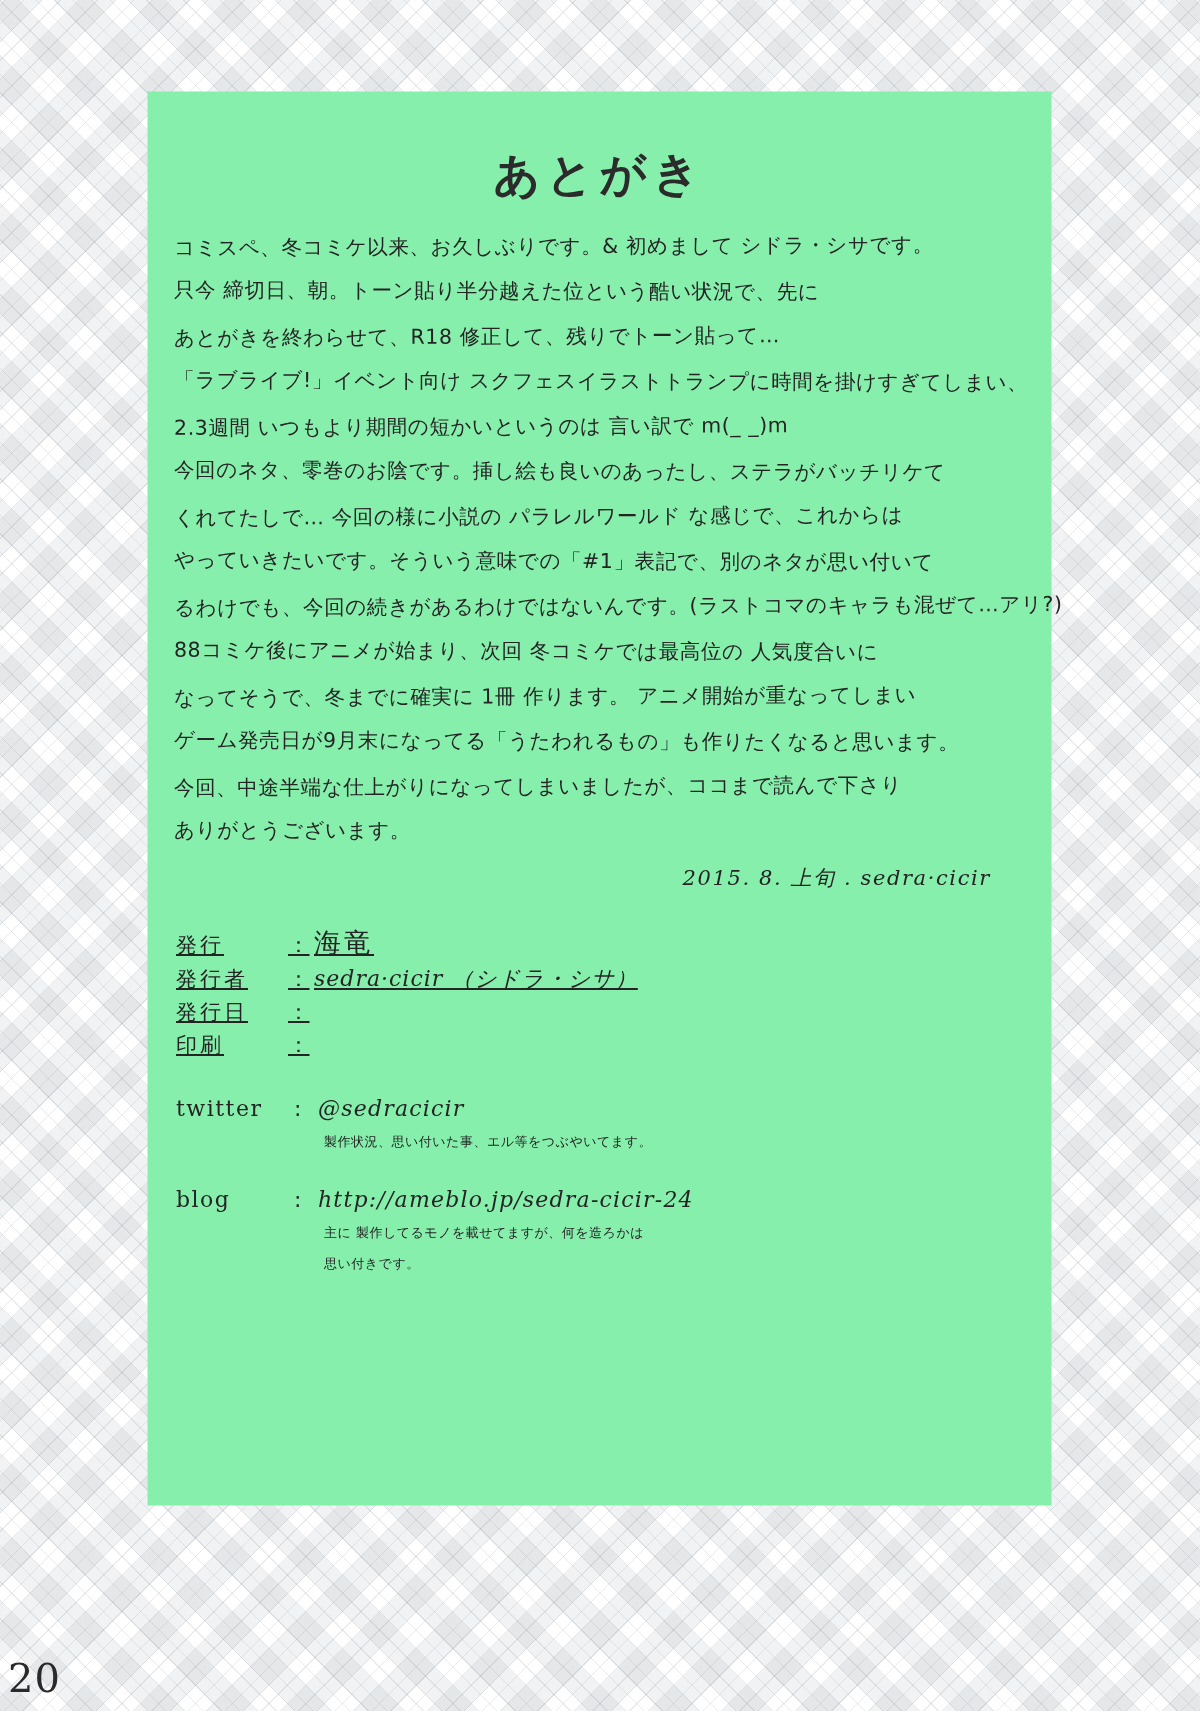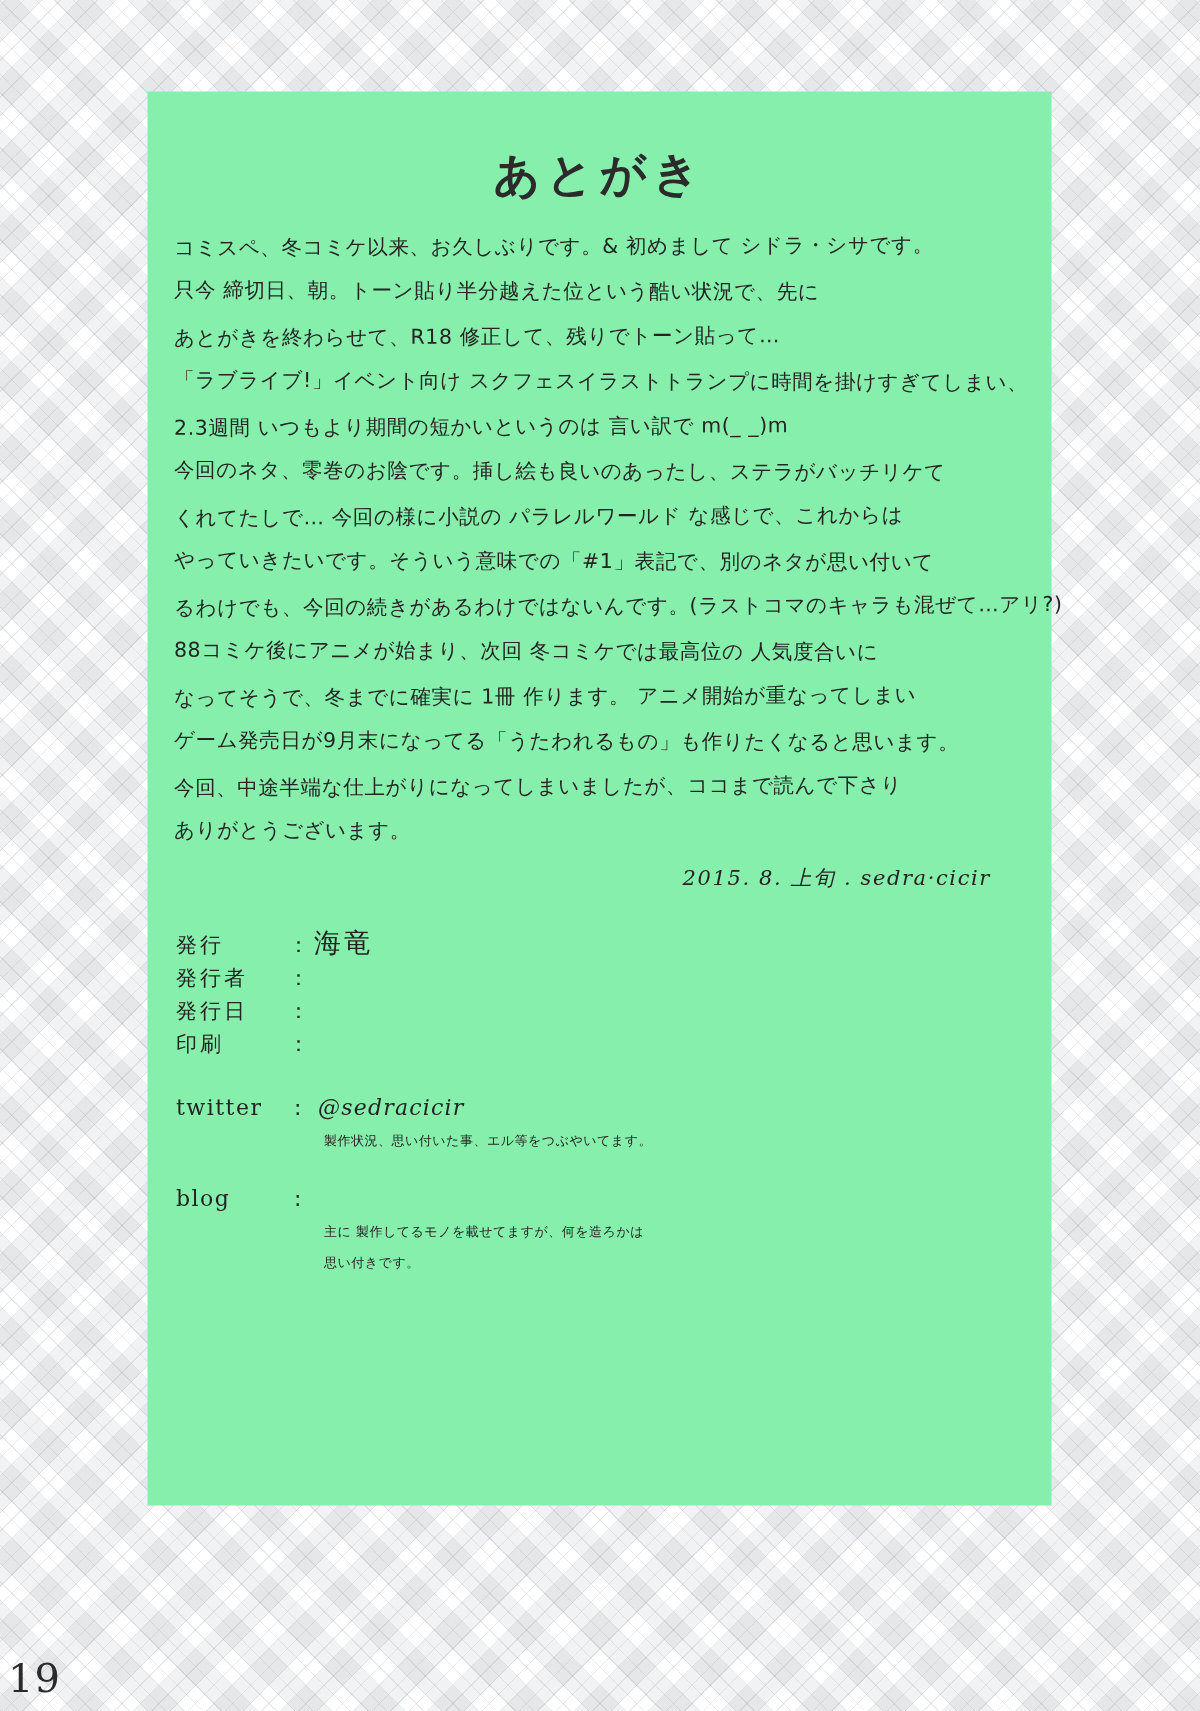--- a/index.html
+++ b/index.html
@@ -93,20 +93,21 @@
   .colophon {
     margin: 34px 0 0 28px;
     color: #242424;
   }
   .colophon-row {
     display: flex;
     align-items: baseline;
     font-size: 21px;
     line-height: 33px;
     letter-spacing: 0.5px;
+    text-decoration: underline;
   }
   .colophon-label {
     width: 112px;
     flex: 0 0 112px;
     letter-spacing: 3px;
   }
   .colophon-sep {
     width: 26px;
     flex: 0 0 26px;
   }
@@ -199,20 +200,21 @@
 
     <div class="colophon-row">
       <span class="colophon-label">発行</span>
       <span class="colophon-sep">：</span>
       <span class="colophon-value val-pub">海竜</span>
     </div>
 
     <div class="colophon-row">
       <span class="colophon-label">発行者</span>
       <span class="colophon-sep">：</span>
+      <span class="colophon-value val-italic">sedra·cicir （シドラ・シサ）</span>
     </div>
 
     <div class="colophon-row">
       <span class="colophon-label">発行日</span>
       <span class="colophon-sep">：</span>
     </div>
 
     <div class="colophon-row">
       <span class="colophon-label">印刷</span>
       <span class="colophon-sep">：</span>
@@ -228,22 +230,23 @@
         <span class="contact-sep">:</span>
         <span class="contact-val">@sedracicir</span>
       </div>
       <div class="contact-note">製作状況、思い付いた事、エル等をつぶやいてます。</div>
     </div>
 
     <div class="contact-block">
       <div class="contact-row">
         <span class="contact-key">blog</span>
         <span class="contact-sep">:</span>
+        <span class="contact-val">http://ameblo.jp/sedra-cicir-24</span>
       </div>
       <div class="contact-note" style="white-space:pre-line;">主に 製作してるモノを載せてますが、何を造ろかは
 思い付きです。</div>
     </div>
 
   </div>
 
 </div>
 
-<div class="page-number">19</div>
+<div class="page-number">20</div>
 
 </body></html>

